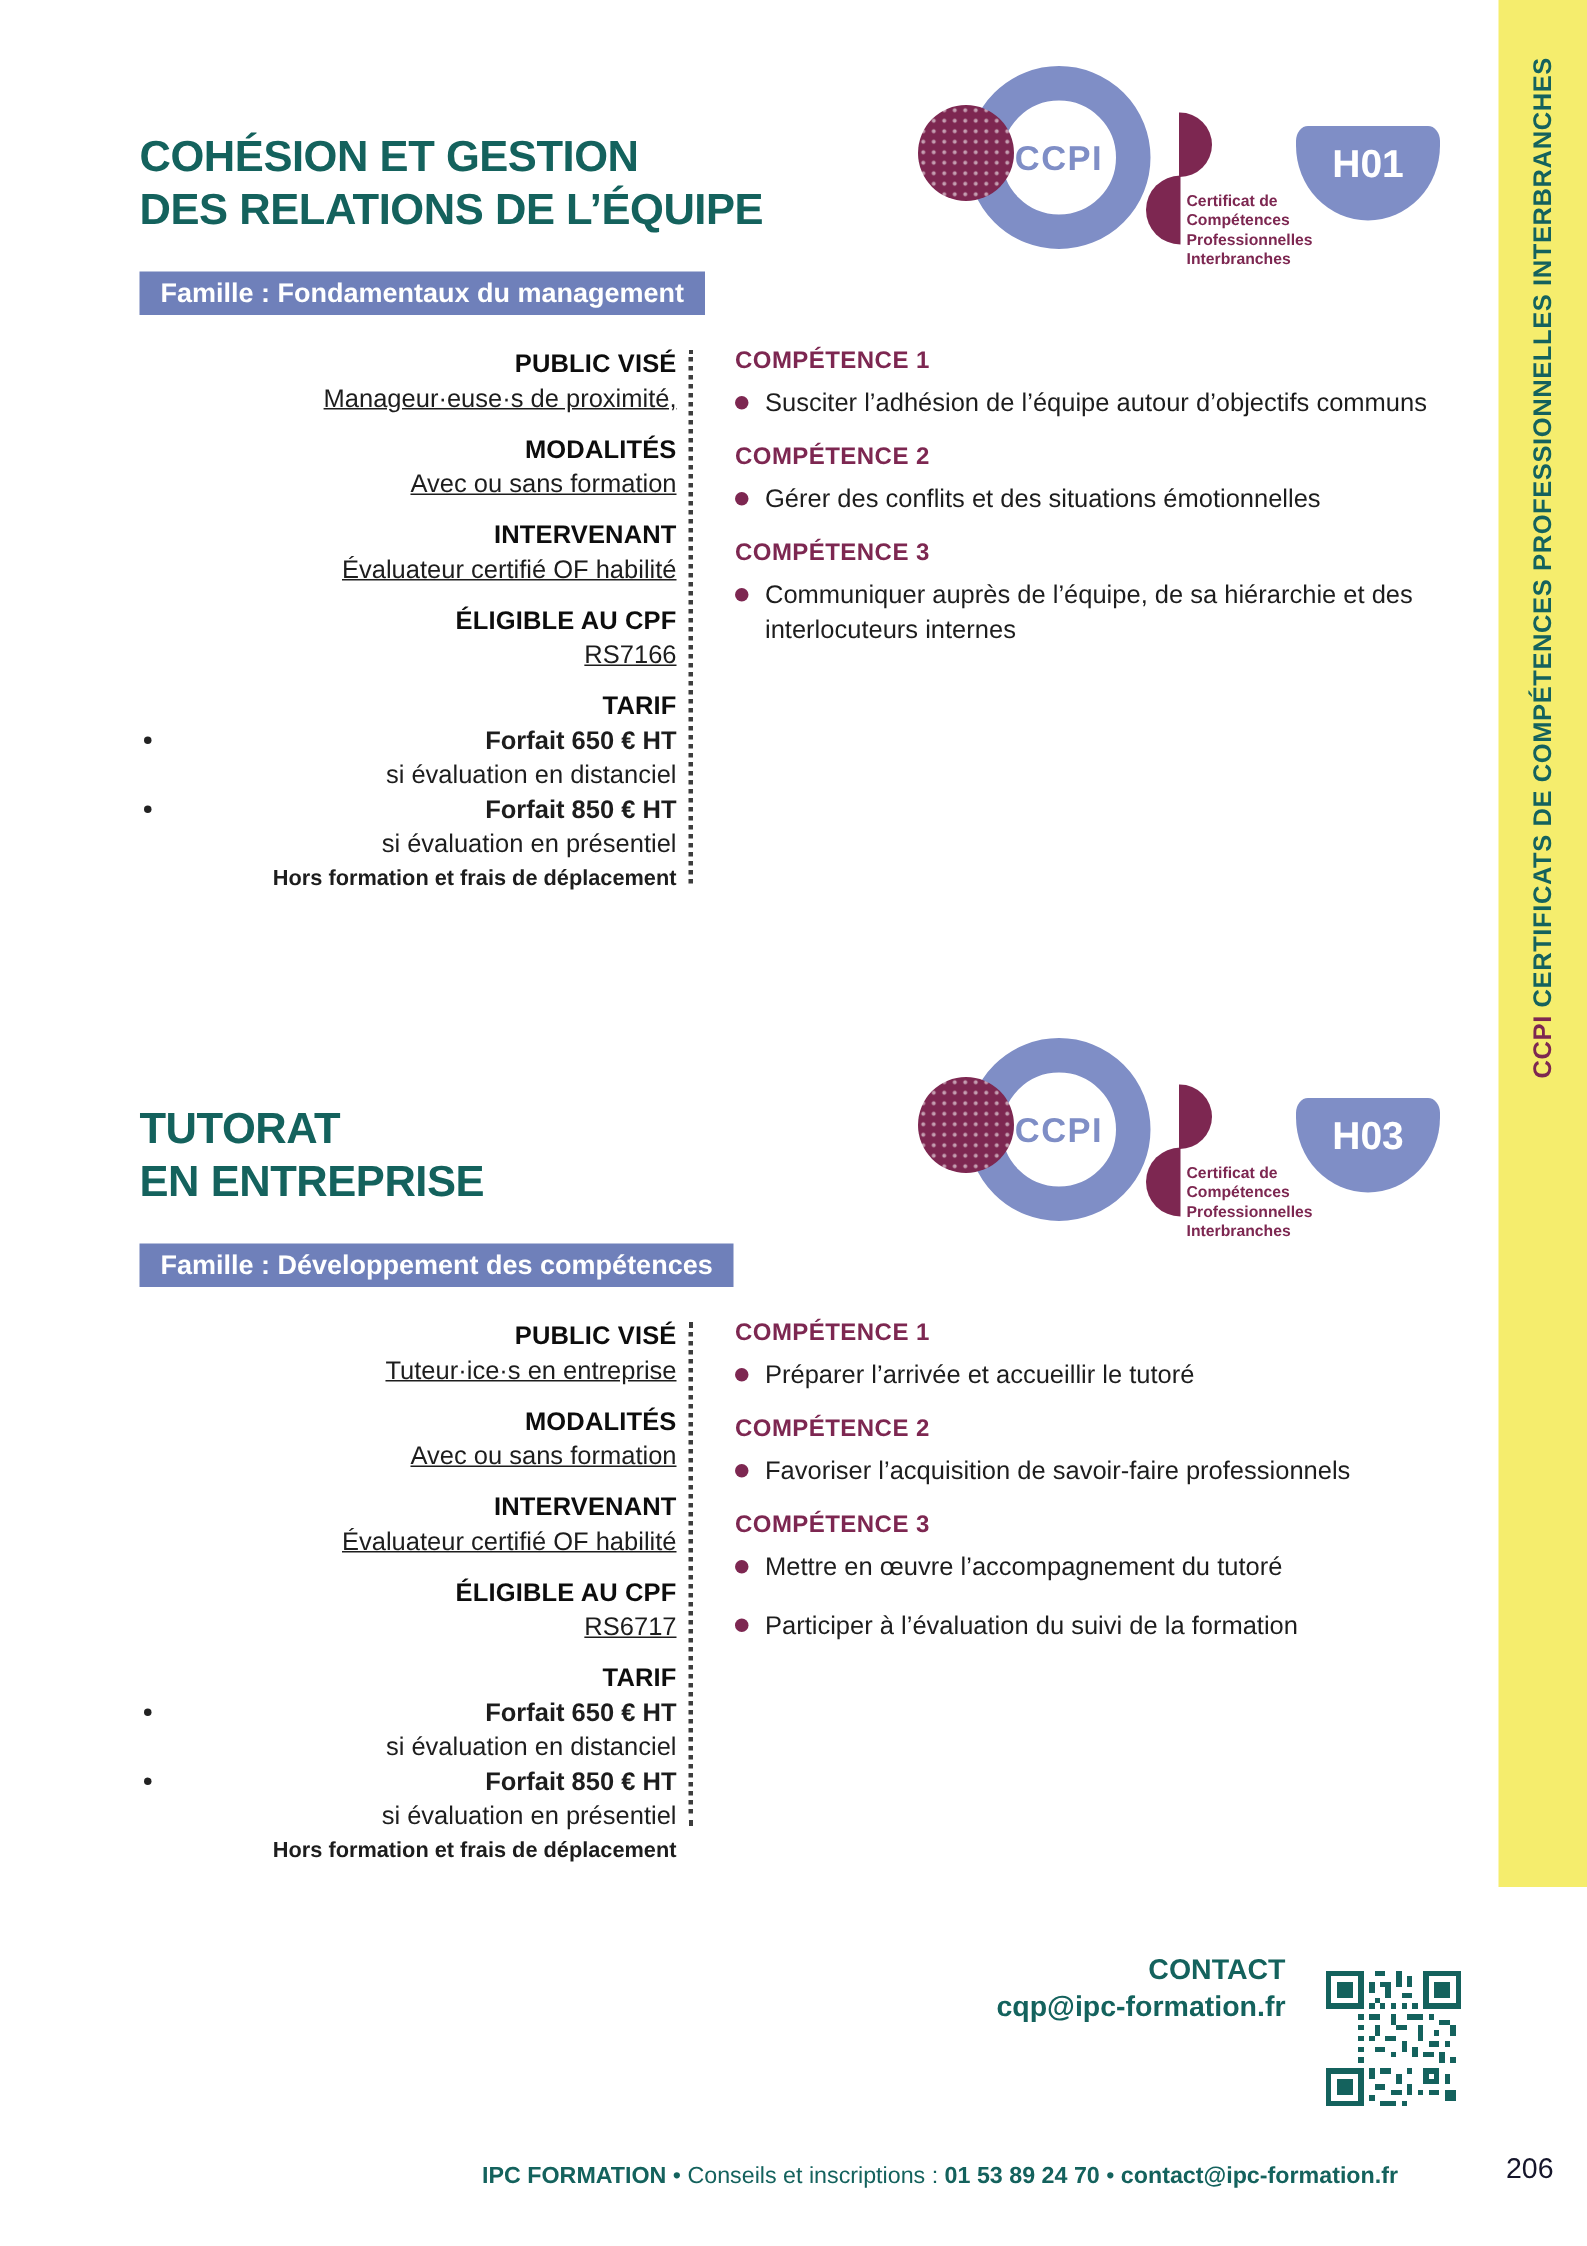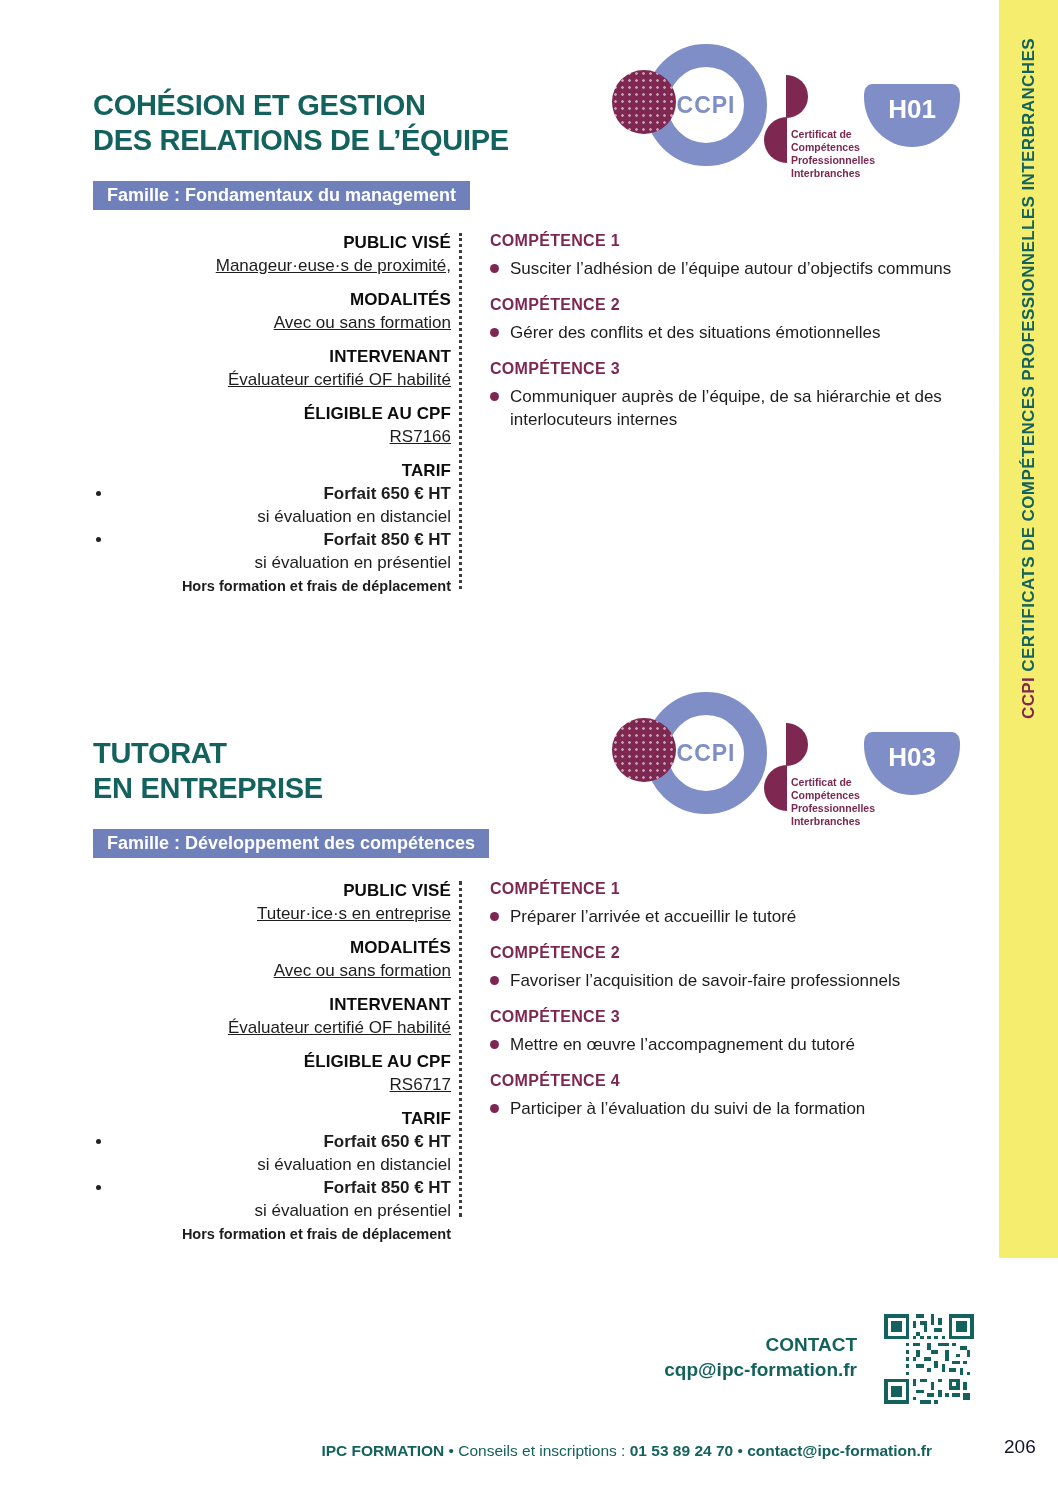--- a/index.html
+++ b/index.html
@@ -74,21 +74,21 @@
   .divider--s2{height:336px;}
 
   
   .comp-col{position:absolute;left:490px;top:232px;width:482px;}
   .comp-block{margin-bottom:16px;}
   .comp-label{color:var(--maroon);font-weight:800;font-size:16px;letter-spacing:.3px;margin-bottom:7px;}
   .comp-item{display:flex;gap:11px;font-size:17px;line-height:23px;}
   .comp-bullet{flex:0 0 auto;width:9px;height:9px;border-radius:50%;background:var(--maroon);margin-top:7px;}
 
   
-  .contact{position:absolute;left:557px;top:1332px;width:300px;text-align:right;color:var(--teal);}
+  .contact{position:absolute;left:557px;top:1301px;width:300px;text-align:right;color:var(--teal);}
   .contact-label{font-weight:800;font-size:19px;line-height:25px;}
   .contact-email{font-weight:800;font-size:19px;line-height:25px;text-decoration:none;color:var(--teal);display:block;}
   .qr{position:absolute;left:884px;top:1314px;width:90px;height:90px;}
 
   
   .footer{position:absolute;left:132px;top:1441px;width:800px;text-align:right;
       font-size:15.5px;line-height:20px;color:var(--teal);}
   .footer .b{font-weight:800;}
   .footer a{color:var(--teal);text-decoration:none;font-weight:800;}
   .page-num{position:absolute;left:1004px;top:1436px;font-size:19px;color:#15152a;}
@@ -258,21 +258,20 @@
         </div>
       </div>
       <div class="comp-block">
         <div class="comp-label">COMPÉTENCE 3</div>
         <div class="comp-item">
           <span class="comp-bullet"></span>
           <span>Mettre en œuvre l’accompagnement du tutoré</span>
         </div>
       </div>
       <div class="comp-block">
-        <div class="comp-label">COMPÉTENCE 4</div>
         <div class="comp-item">
           <span class="comp-bullet"></span>
           <span>Participer à l’évaluation du suivi de la formation</span>
         </div>
       </div>
     </div>
   </div>
 
   <div class="contact">
     <div class="contact-label">CONTACT</div>

